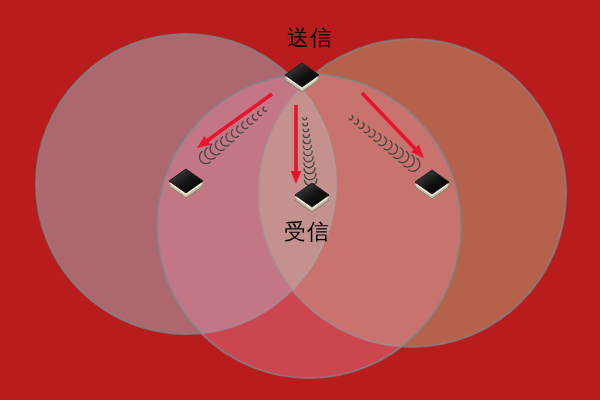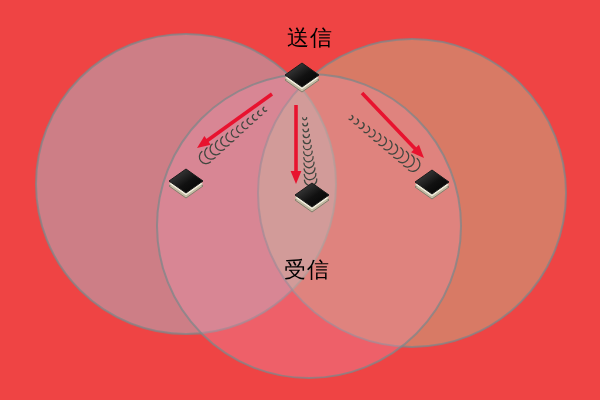--- a/index.html
+++ b/index.html
@@ -1,20 +1,20 @@
 <!DOCTYPE html>
 <html><head>
 <meta charset="utf-8">
 <style>
   html, body { margin: 0; padding: 0; background: #ffffff; }
   .stage {
     position: relative;
     width: 600px;
     height: 400px;
-    background: #ef4444;
+    background: #b91c1c;
     overflow: hidden;
     font-family: "Liberation Sans", "DejaVu Sans", sans-serif;
   }
   .stage svg { position: absolute; left: 0; top: 0; }
   .jp-label {
     position: absolute;
     transform: translate(-50%, -50%);
     font-size: 22px;
     font-weight: 500;
     letter-spacing: 1px;
@@ -109,14 +109,14 @@
         <polygon points="312,185.8 329,197.8 312,209.8 295,197.8" fill="#f1ecdc" stroke="#b5ae97" stroke-width="0.6"></polygon>
         <polygon points="312,183 329,195 312,207 295,195" fill="url(#chipGrad)" stroke="#1c1c1c" stroke-width="1"></polygon>
       </g>
       <g>
         <polygon points="432,175 449,187 432,199 415,187" fill="#c7bea6" stroke="#827d6c" stroke-width="1"></polygon>
         <polygon points="432,172.8 449,184.8 432,196.8 415,184.8" fill="#f1ecdc" stroke="#b5ae97" stroke-width="0.6"></polygon>
         <polygon points="432,170 449,182 432,194 415,182" fill="url(#chipGrad)" stroke="#1c1c1c" stroke-width="1"></polygon>
       </g>
     </svg>
   <div class="jp-label" id="tx-label" style="left: 310px; top: 38px; color: rgb(0, 0, 0);">送信</div>
-  <div class="jp-label" id="rx-label" style="left: 307px; top: 232px; color: rgb(0, 0, 0); margin-top: 38px;">受信</div>
+  <div class="jp-label" id="rx-label" style="left: 307px; top: 232px; color: rgb(0, 0, 0);">受信</div>
 </div>
 
 </body></html>

